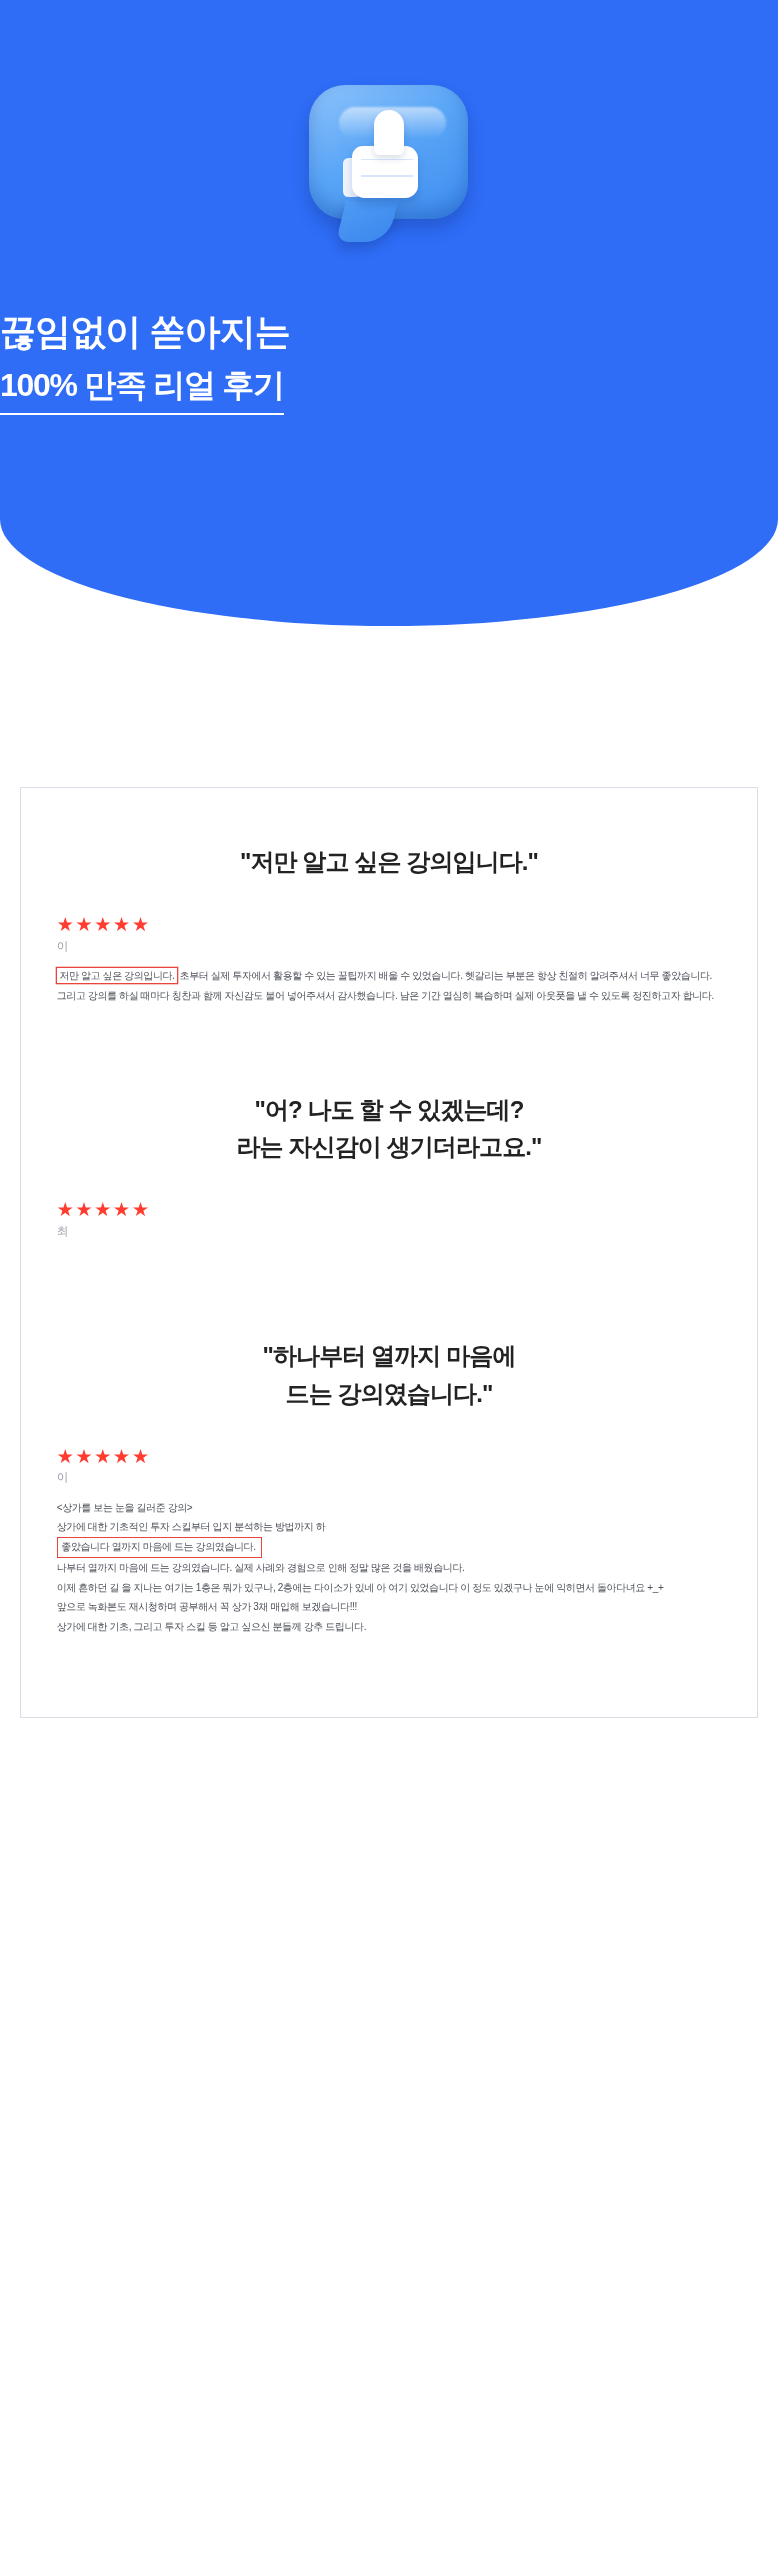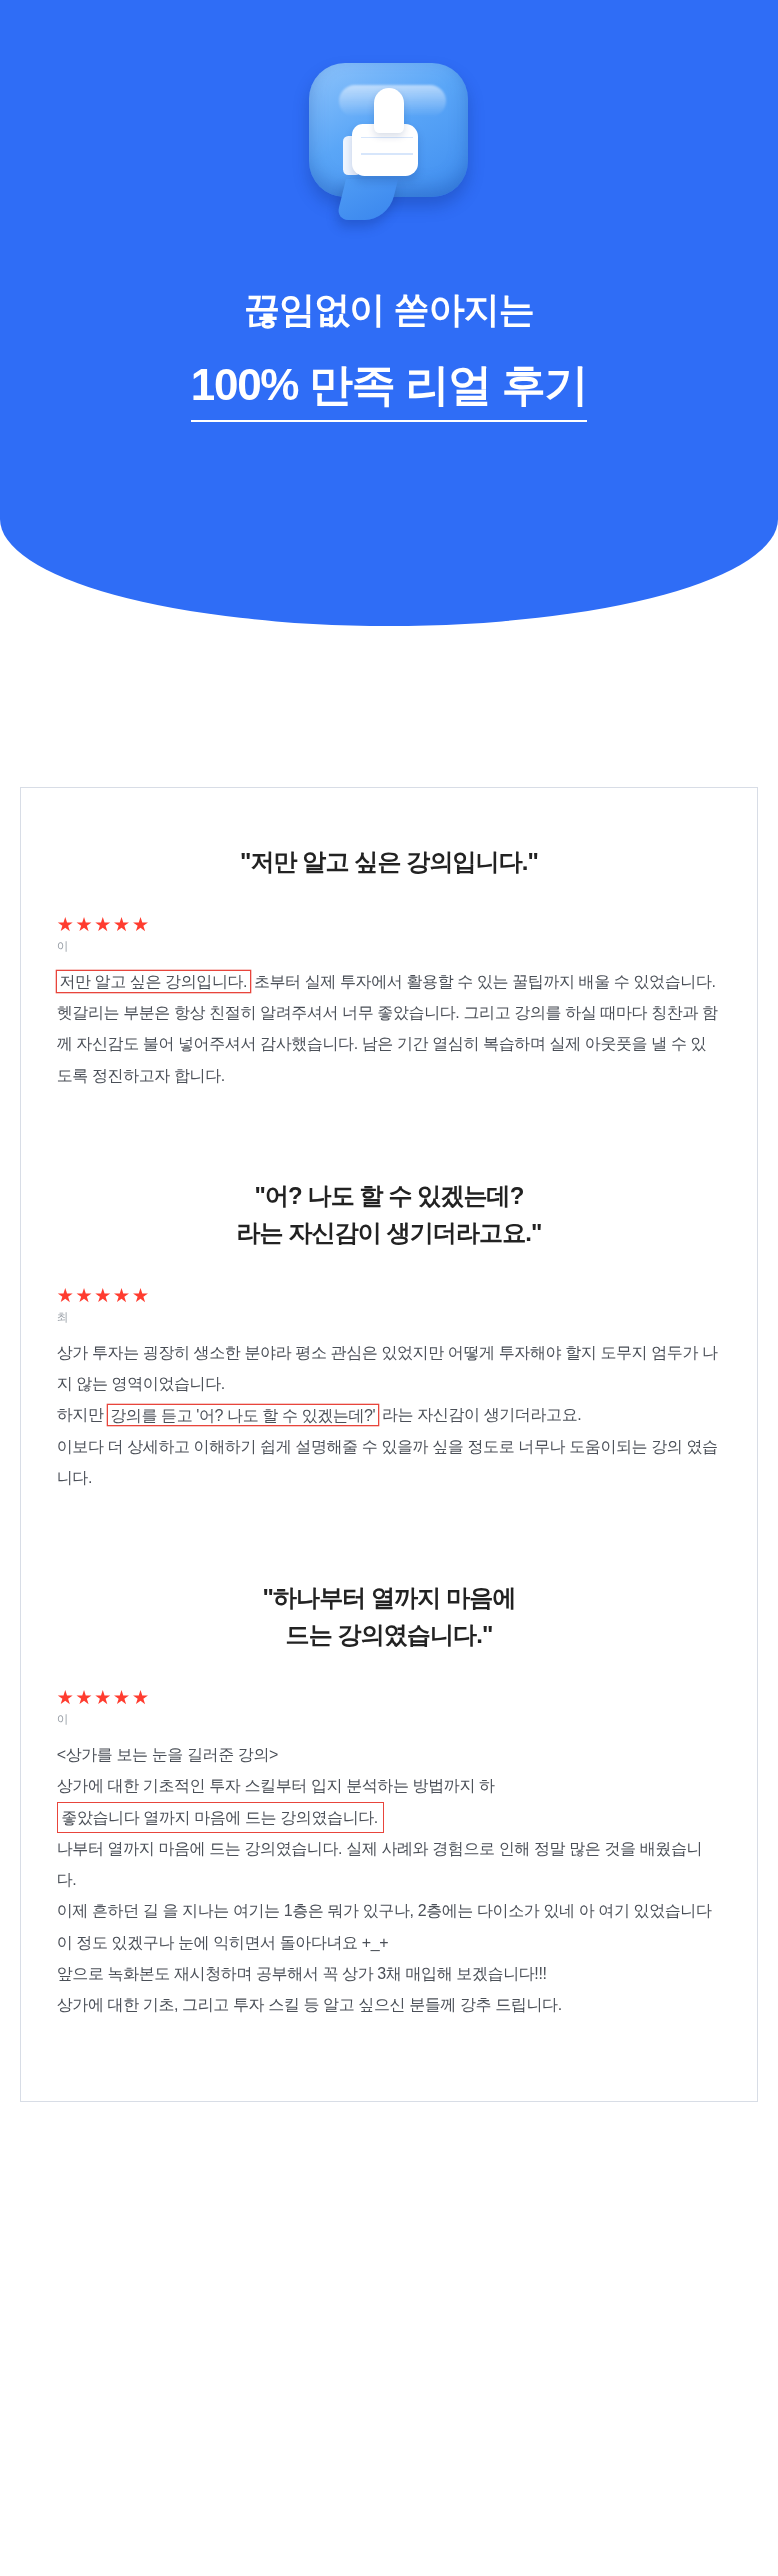--- a/index.html
+++ b/index.html
@@ -25,22 +25,22 @@
     width: 778px;
     height: 626px;
     background: #2f6df6;
     border-bottom-left-radius: 50% 107px;
     border-bottom-right-radius: 50% 107px;
     overflow: hidden;
   }
   .hero-inner {
     position: relative;
     width: 100%;
-    padding-top: 54px;
-    text-align: center;
+    padding-top: 76px;
+    text-align: left;
   }
   .thumb-badge {
     position: relative;
     width: 188px;
     height: 179px;
     margin: 0 auto 54px auto;
   }
   .badge-bubble {
     position: absolute;
     left: 14.3px;
@@ -120,25 +120,25 @@
 
   .hero-line1 {
     font-size: 36px;
     font-weight: bold;
     color: #ffffff;
     letter-spacing: -0.9px;
     margin: 0 0 10.7px 0;
     line-height: 1.25;
   }
   .hero-line2 {
-    font-size: 44px;
+    font-size: 32px;
     font-weight: bold;
     color: #ffffff;
     letter-spacing: -1.3px;
-    margin: 13px auto;
+    margin: 0 auto;
     line-height: 1.3;
     display: inline-block;
     padding-bottom: 7.2px;
     border-bottom: 2.7px solid #ffffff;
   }
 
   
   .card {
     position: relative;
     margin: 161px 19.7px 36px 19.7px;
@@ -163,21 +163,21 @@
     letter-spacing: 1.8px;
     line-height: 1;
     margin-bottom: 5.4px;
   }
   .reviewer {
     font-size: 11.6px;
     color: #9aa0a8;
     margin-bottom: 12.5px;
   }
   .body-text {
-    font-size: 16px;
+    font-size: 10px;
     line-height: 1.95;
     color: #4a4f57;
     letter-spacing: -0.4px;
     white-space: pre-line;
   }
   .hl {
     position: relative;
     display: inline;
     padding: 1.8px 2.7px;
     box-shadow: 0 0 0 1.3px #e8453c;
@@ -225,23 +225,20 @@
       <div class="body-text"><span class="hl">저만 알고 싶은 강의입니다.</span><span> 초부터 실제 투자에서 활용할 수 있는 꿀팁까지 배울 수 있었습니다. 헷갈리는 부분은 항상 친절히 알려주셔서 너무 좋았습니다. 그리고 강의를 하실 때마다 칭찬과 함께 자신감도 불어 넣어주셔서 감사했습니다. 남은 기간 열심히 복습하며 실제 아웃풋을 낼 수 있도록 정진하고자 합니다.</span></div>
     </article>
 
     <div class="spacer-40"></div>
 
     <article class="review">
       <div class="review-headline">"어? 나도 할 수 있겠는데?
 라는 자신감이 생기더라고요."</div>
       <div class="stars">★★★★★</div>
       <div class="reviewer">최</div>
-      <div class="body-text"><span>상가 투자는 굉장히 생소한 분야라 평소 관심은 있었지만 어떻게 투자해야 할지 도무지 엄두가 나지 않는 영역이었습니다.
-하지만 </span><span class="hl">강의를 듣고 '어? 나도 할 수 있겠는데?'</span><span> 라는 자신감이 생기더라고요.
-이보다 더 상세하고 이해하기 쉽게 설명해줄 수 있을까 싶을 정도로 너무나 도움이되는 강의 였습니다.</span></div>
     </article>
 
     <div class="spacer-40"></div>
 
     <article class="review">
       <div class="review-headline">"하나부터 열까지 마음에
 드는 강의였습니다."</div>
       <div class="stars">★★★★★</div>
       <div class="reviewer">이</div>
       <div class="body-text"><span>&lt;상가를 보는 눈을 길러준 강의&gt;

